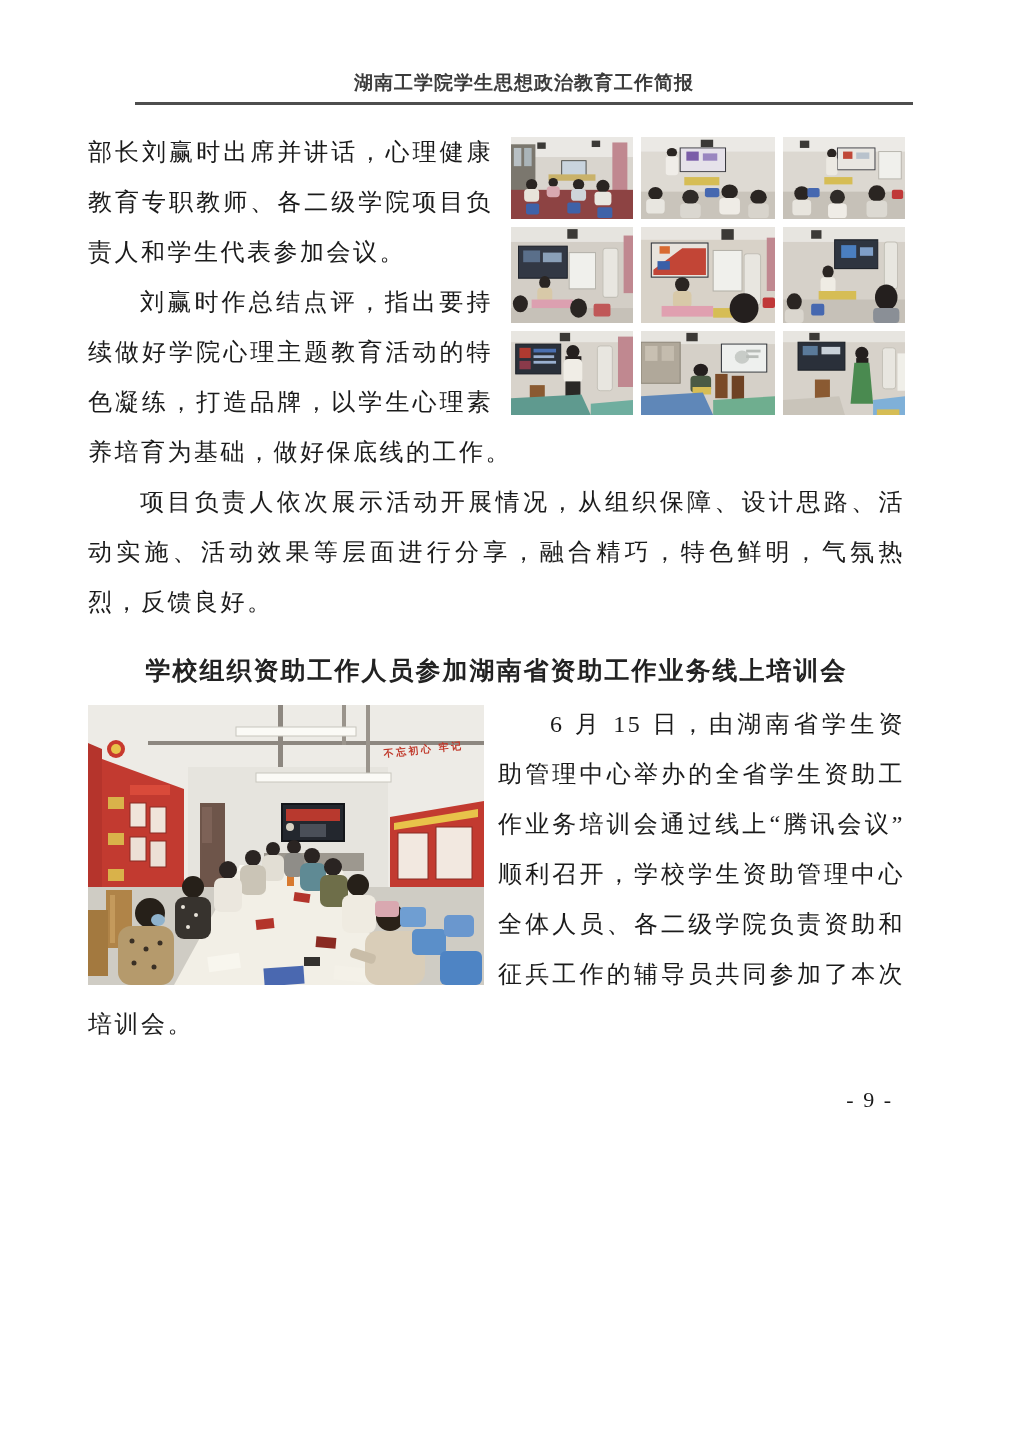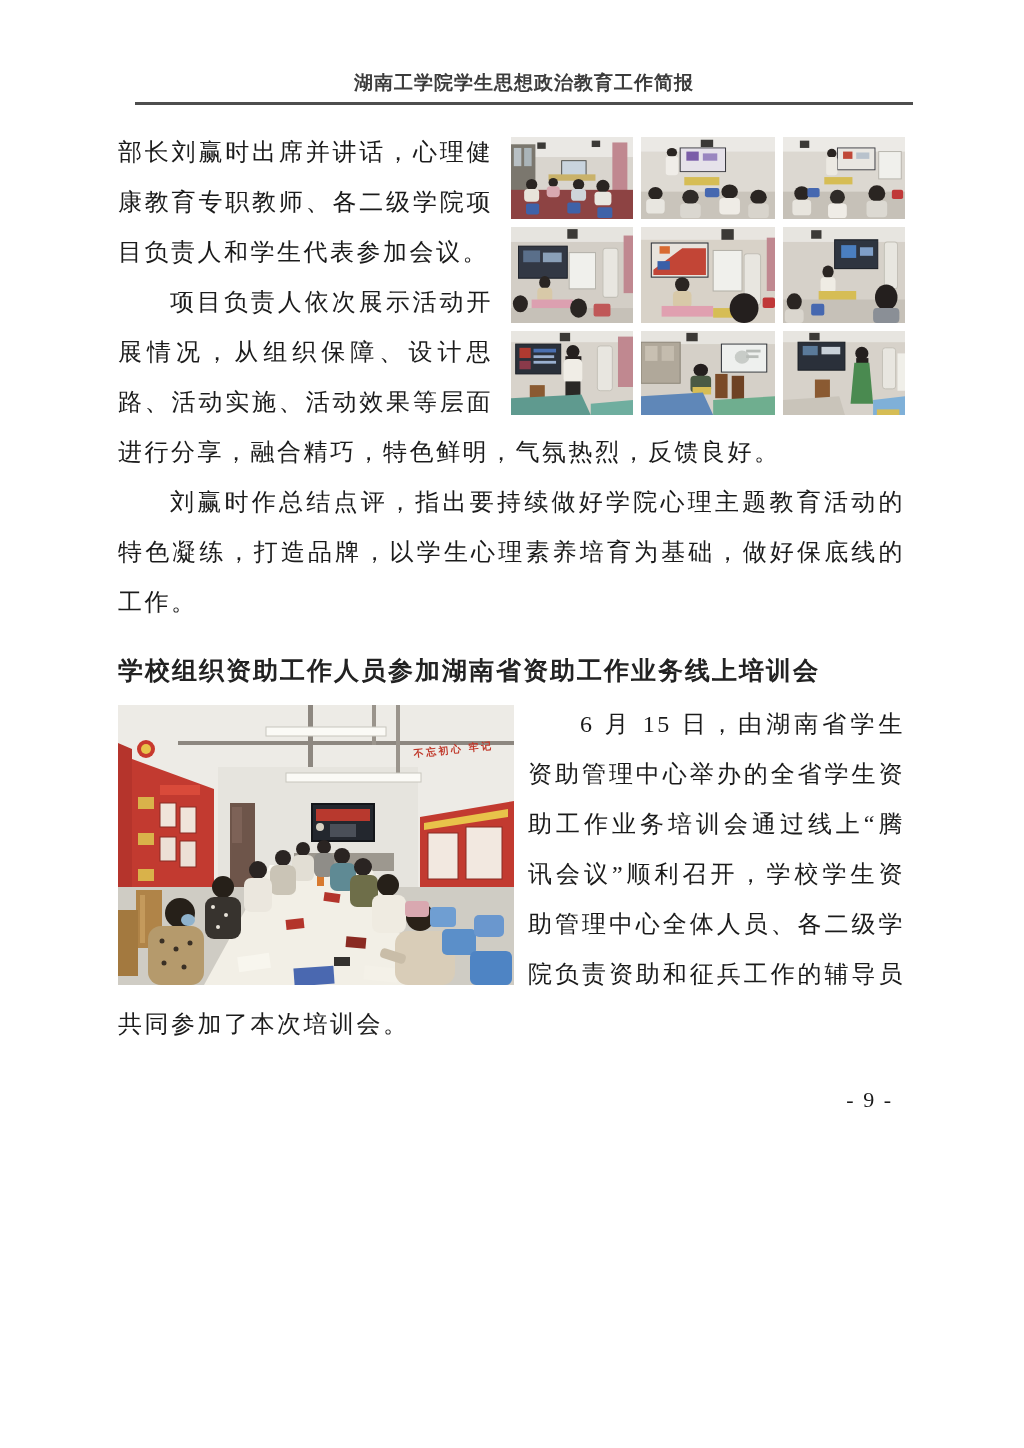--- a/index.html
+++ b/index.html
@@ -15,32 +15,32 @@
     border-bottom:3px solid #4e4e4e;
   }
   .hdr-title{
     text-align:center;
     font-family:"Liberation Sans","DejaVu Sans",sans-serif;
     font-weight:700;font-size:19px;line-height:26px;
     letter-spacing:1px;color:#3c3c3c;
   }
   
   main{
-    margin:0 119px 0 118px;      
+    margin:0 119px 0 88px;      
     padding-top:22px;
     font-size:24px;line-height:50px;letter-spacing:2.5px;
     text-align:justify;word-break:break-all;
   }
   main p{margin:0;text-indent:52px;}
   main p.noind{text-indent:0;}
   h2{
     margin:18px 0 4px 0;
     font-family:"Liberation Sans","DejaVu Sans",sans-serif;
     font-weight:700;font-size:25px;line-height:50px;letter-spacing:2px;
-    color:#222;text-indent:0;
+    text-align:center;color:#222;text-indent:0;
   }
   section{overflow:visible;}
   
   .collage{
     float:right;width:394px;margin:10px 0 10px 18px;
     display:grid;
     grid-template-columns:122px 134px 122px;
     grid-template-rows:82px 96px 84px;
     gap:8px;
   }
@@ -272,22 +272,22 @@
             <rect x="34" y="52" width="16" height="24" fill="#8a5a32"></rect>
             <path d="M0,74 L60,70 L66,90 L0,90 Z" fill="#c9c4ba"></path>
             <path d="M96,74 L130,70 L130,90 L96,90 Z" fill="#7fb0d8"></path>
             <rect x="100" y="84" width="24" height="6" fill="#d6bd55"></rect>
           </svg>
         </div>
 
       </div>
 
       <p class="noind">部长刘赢时出席并讲话，心理健康教育专职教师、各二级学院项目负责人和学生代表参加会议。</p>
+      <p>刘赢时作总结点评，指出要持续做好学院心理主题教育活动的特色凝练，打造品牌，以学生心理素养培育为基础，做好保底线的工作。</p>
       <p>项目负责人依次展示活动开展情况，从组织保障、设计思路、活动实施、活动效果等层面进行分享，融合精巧，特色鲜明，气氛热烈，反馈良好。</p>
-      <p>刘赢时作总结点评，指出要持续做好学院心理主题教育活动的特色凝练，打造品牌，以学生心理素养培育为基础，做好保底线的工作。</p>
     </section>
 
     <h2>学校组织资助工作人员参加湖南省资助工作业务线上培训会</h2>
 
     <section>
 
       <div class="meeting">
         <svg viewBox="0 0 396 280" preserveAspectRatio="none">
           <rect width="396" height="280" fill="#edebe6"></rect>
           <rect x="100" y="62" width="200" height="120" fill="#e6e4de"></rect>

